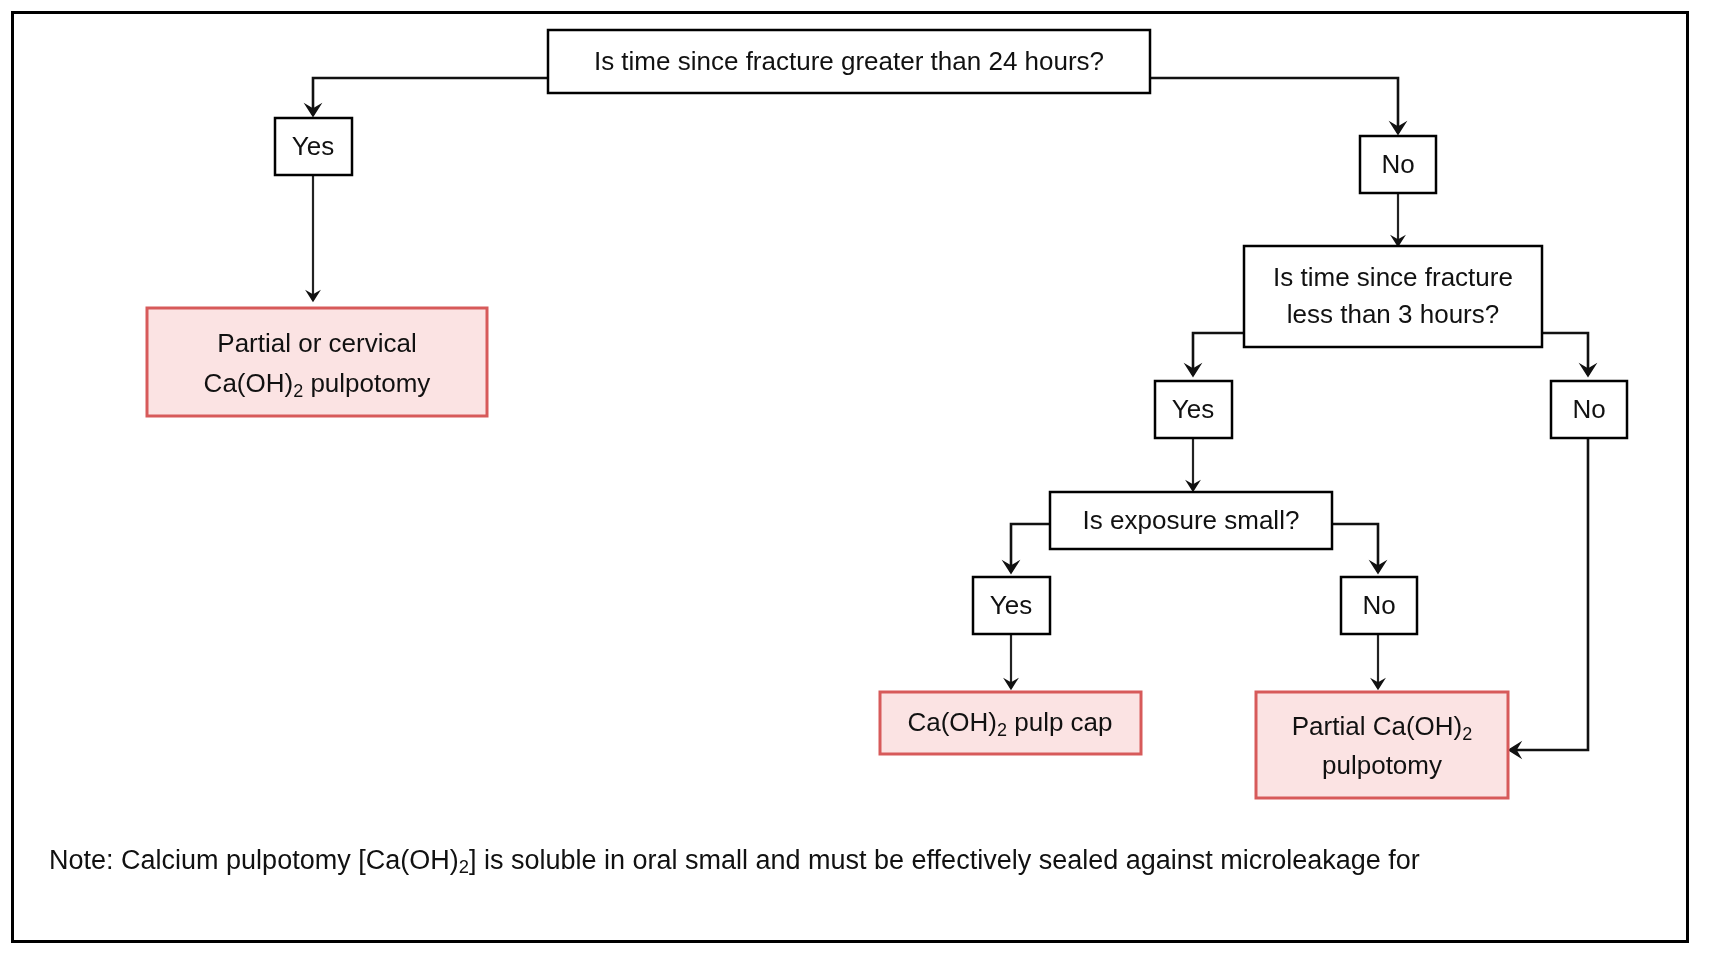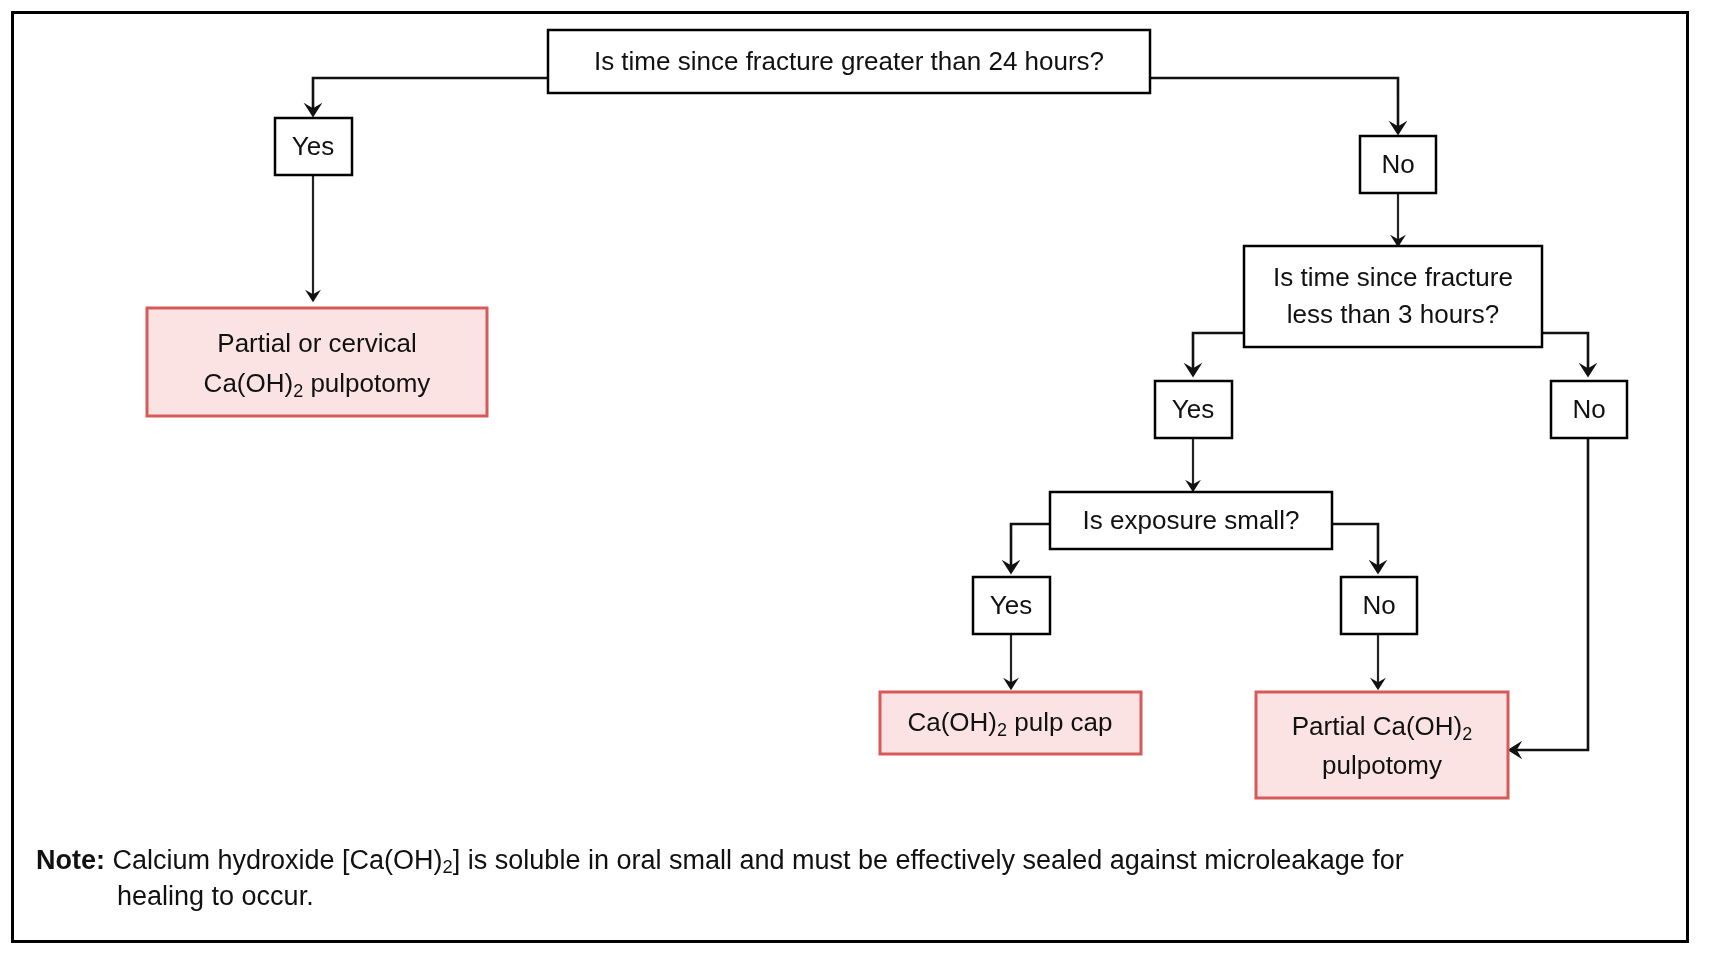--- a/index.html
+++ b/index.html
@@ -73,21 +73,22 @@
     position: absolute;
     left: 36px;
     top: 843px;
     width: 1500px;
     font-family: "Liberation Sans", sans-serif;
     font-size: 27px;
     line-height: 1.33;
     color: #111111;
   }
   .note-label {
-    font-weight: bold;
+    font-weight: normal;
+    margin-left: 13px;
   }
   .note-body {
     display: inline;
   }
   .note-line2 {
     display: block;
     padding-left: 81px;
   }
   sub {
     font-size: 0.68em;
@@ -214,16 +215,15 @@
       <rect class="node-rect pink" x="1256" y="692" width="252" height="106"></rect>
       <text class="node-text" x="1382" y="728">
         <tspan>Partial Ca(OH)</tspan><tspan class="sub" dy="7">2</tspan>
       </text>
       <text class="node-text" x="1382" y="767">pulpotomy</text>
     </g>
   </svg>
 
   <div class="note-wrap">
     <span class="note-label">Note:</span>
-    <span class="note-body"><span>Calcium hydroxide [Ca(OH)</span><sub>2</sub><span>] is soluble in oral small and must be effectively sealed against microleakage for</span></span>
-    <span class="note-line2">healing to occur.</span>
+    <span class="note-body"><span>Calcium pulpotomy [Ca(OH)</span><sub>2</sub><span>] is soluble in oral small and must be effectively sealed against microleakage for</span></span>
   </div>
 </div>
 
 </body></html>

